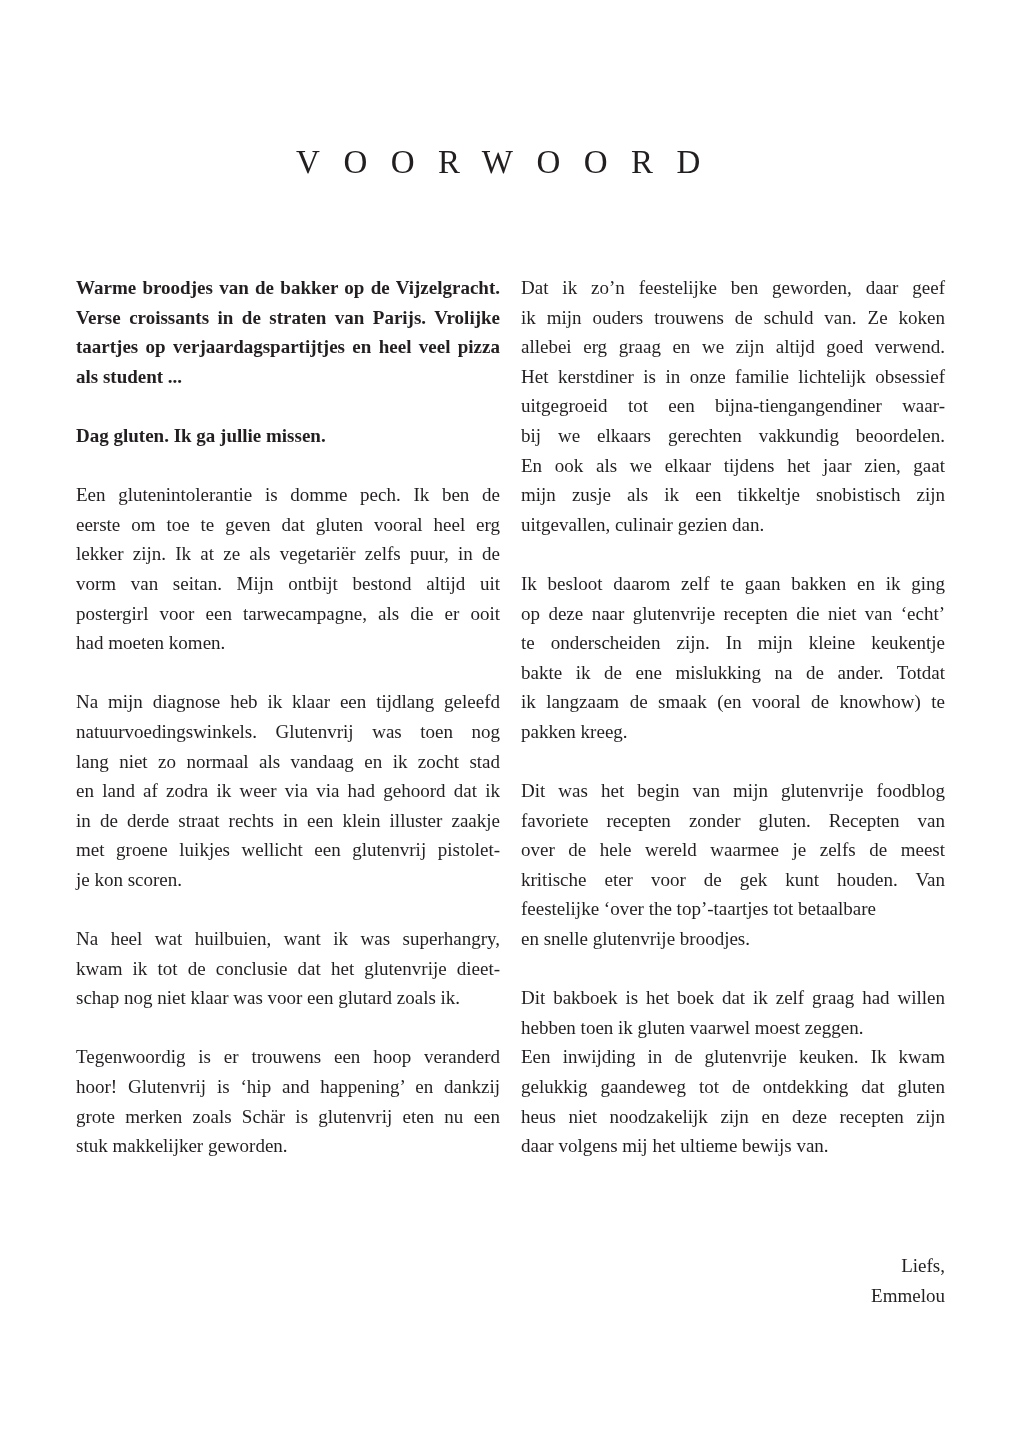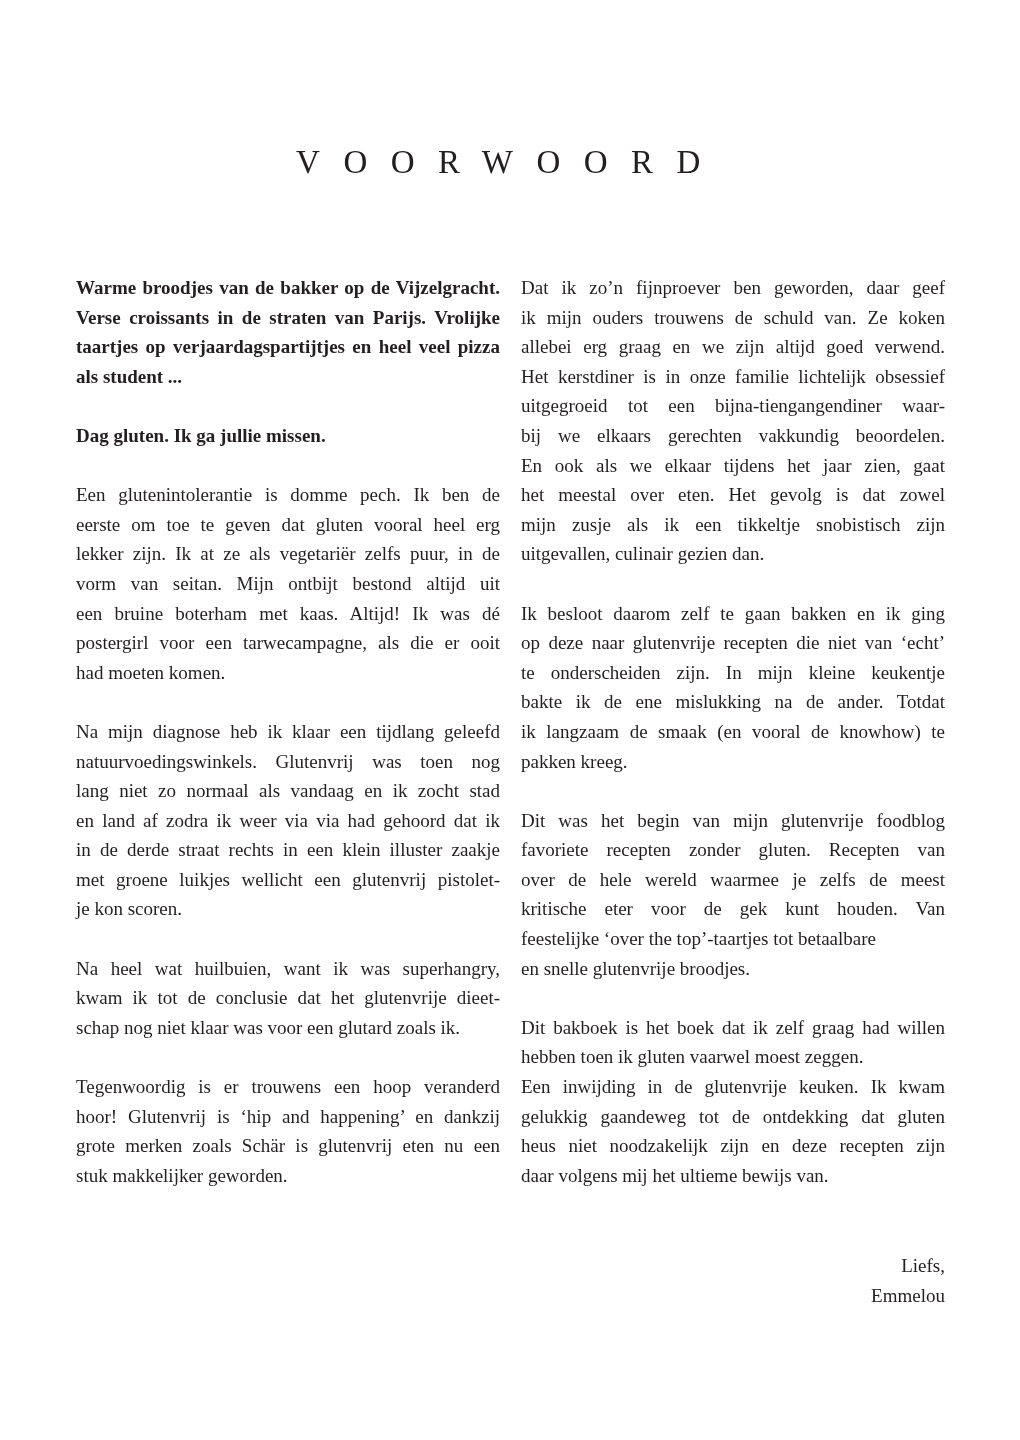--- a/index.html
+++ b/index.html
@@ -31,21 +31,20 @@
       <span class="line last">als student ...</span>
     </div>
     <div class="para bold">
       <span class="line last">Dag gluten. Ik ga jullie missen.</span>
     </div>
     <div class="para">
       <span class="line">Een glutenintolerantie is domme pech. Ik ben de</span>
       <span class="line">eerste om toe te geven dat gluten vooral heel erg</span>
       <span class="line">lekker zijn. Ik at ze als vegetariër zelfs puur, in de</span>
       <span class="line">vorm van seitan. Mijn ontbijt bestond altijd uit</span>
-      <span class="line">een bruine boterham met kaas. Altijd! Ik was dé</span>
       <span class="line">postergirl voor een tarwecampagne, als die er ooit</span>
       <span class="line last">had moeten komen.</span>
     </div>
     <div class="para">
       <span class="line">Na mijn diagnose heb ik klaar een tijdlang geleefd</span>
       <span class="line">natuurvoedingswinkels. Glutenvrij was toen nog</span>
       <span class="line">lang niet zo normaal als vandaag en ik zocht stad</span>
       <span class="line">en land af zodra ik weer via via had gehoord dat ik</span>
       <span class="line">in de derde straat rechts in een klein illuster zaakje</span>
       <span class="line">met groene luikjes wellicht een glutenvrij pistolet-</span>
@@ -58,28 +57,27 @@
     </div>
     <div class="para">
       <span class="line">Tegenwoordig is er trouwens een hoop veranderd</span>
       <span class="line">hoor! Glutenvrij is ‘hip and happening’ en dankzij</span>
       <span class="line">grote merken zoals Schär is glutenvrij eten nu een</span>
       <span class="line last">stuk makkelijker geworden.</span>
     </div>
   </div>
 <div class="col col-right" id="col-right">
     <div class="para">
-      <span class="line">Dat ik zo’n fijnproever ben geworden, daar geef</span>
+      <span class="line">Dat ik zo’n feestelijke ben geworden, daar geef</span>
       <span class="line">ik mijn ouders trouwens de schuld van. Ze koken</span>
       <span class="line">allebei erg graag en we zijn altijd goed verwend.</span>
       <span class="line">Het kerstdiner is in onze familie lichtelijk obsessief</span>
       <span class="line">uitgegroeid tot een bijna-tiengangendiner waar-</span>
       <span class="line">bij we elkaars gerechten vakkundig beoordelen.</span>
       <span class="line">En ook als we elkaar tijdens het jaar zien, gaat</span>
-      <span class="line">het meestal over eten. Het gevolg is dat zowel</span>
       <span class="line">mijn zusje als ik een tikkeltje snobistisch zijn</span>
       <span class="line last">uitgevallen, culinair gezien dan.</span>
     </div>
     <div class="para">
       <span class="line">Ik besloot daarom zelf te gaan bakken en ik ging</span>
       <span class="line">op deze naar glutenvrije recepten die niet van ‘echt’</span>
       <span class="line">te onderscheiden zijn. In mijn kleine keukentje</span>
       <span class="line">bakte ik de ene mislukking na de ander. Totdat</span>
       <span class="line">ik langzaam de smaak (en vooral de knowhow) te</span>
       <span class="line last">pakken kreeg.</span>

